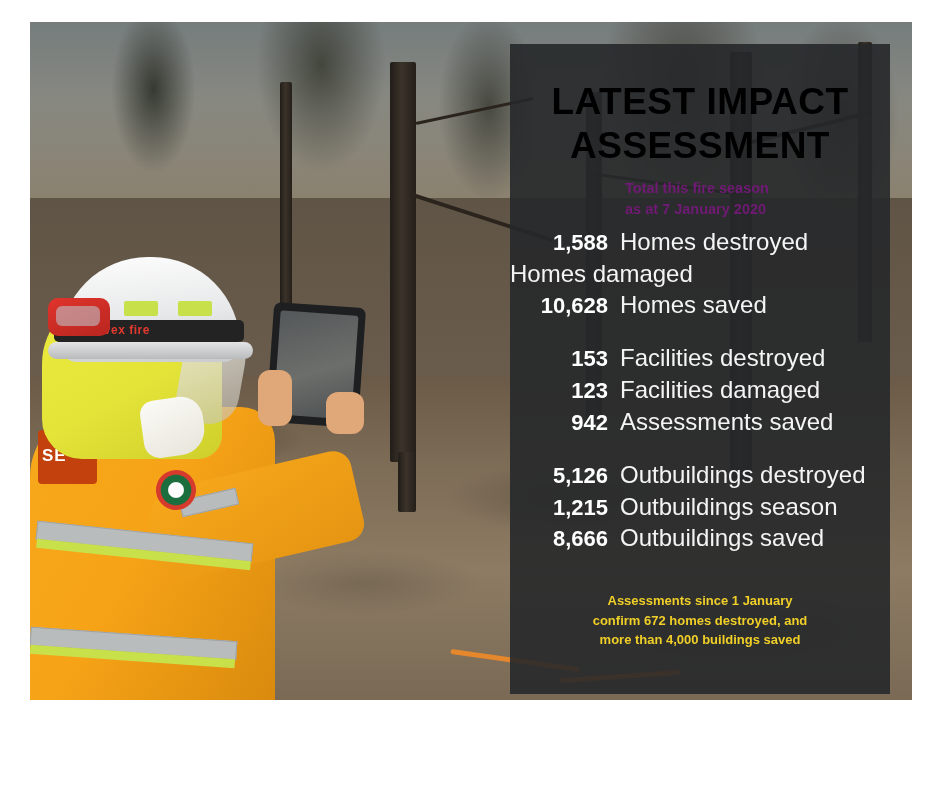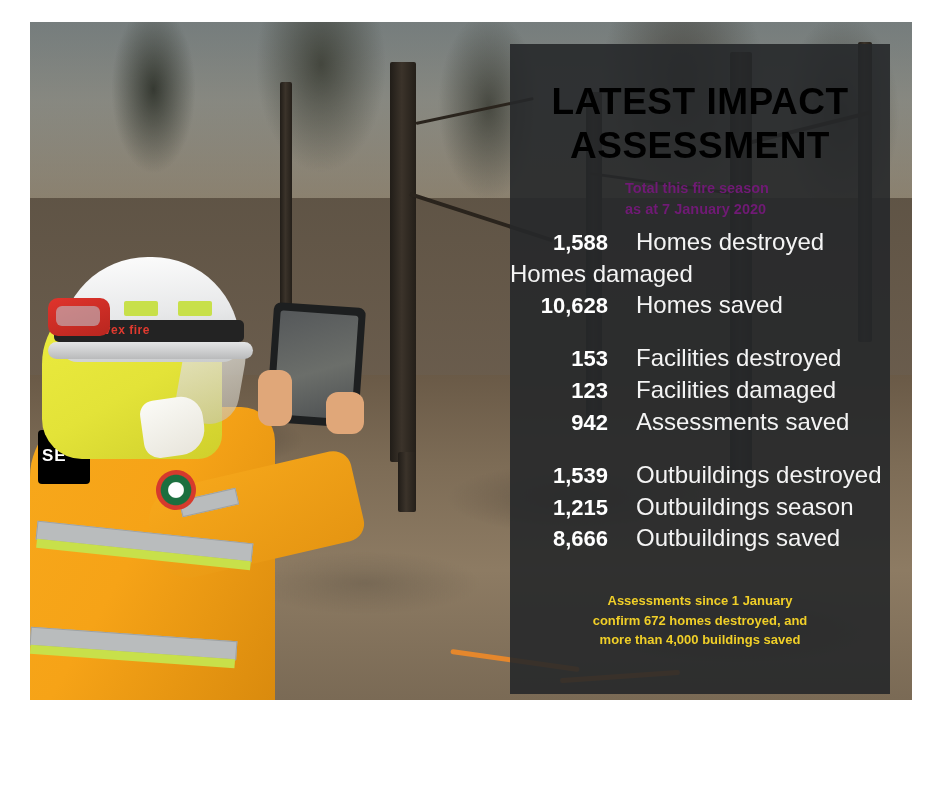--- a/index.html
+++ b/index.html
@@ -159,21 +159,21 @@
     border-radius: 3px;
   }
   #ff .patch {
     position: absolute; left: 126px; top: 268px; width: 40px; height: 40px;
     border-radius: 50%;
     background: radial-gradient(circle, #fdfdfd 0%, #fdfdfd 26%, #1b6f3f 30%, #1b6f3f 52%, #d63a2d 56%, #d63a2d 72%, #1b6f3f 76%, #1b6f3f 100%);
     transform: rotate(-12deg);
   }
   #ff .patch-red {
     position: absolute; left: 8px; top: 228px; width: 52px; height: 54px;
-    background: #000000; border-radius: 4px;
+    background: #c2410c; border-radius: 4px; padding-left: 7px;
   }
   #ff .patch-red span {
     position: absolute; left: 4px; top: 16px; color: #fff;
     font-size: 17px; font-weight: 700; letter-spacing: 1px;
   }
 
   
   #panel {
     position: absolute;
     left: 510px; top: 44px;
@@ -201,21 +201,20 @@
     font-weight: 700;
     line-height: 1.45;
   }
 
   .stats { position: absolute; left: 0; top: 182px; width: 100%; }
   .stat-group { margin-bottom: 22px; }
   .stat-row {
     display: flex;
     align-items: baseline;
     line-height: 1.30;
-    gap: 16px;
   }
   .stat-num {
     width: 98px;
     text-align: right;
     font-size: 22px;
     font-weight: 700;
     color: #ffffff;
     padding-right: 12px;
     white-space: nowrap;
   }
@@ -343,21 +342,21 @@
             <div class="stat-label">Facilities damaged</div>
           </div>
           <div class="stat-row">
             <div class="stat-num">942</div>
             <div class="stat-label">Assessments saved</div>
           </div>
         </div>
 
         <div class="stat-group">
           <div class="stat-row">
-            <div class="stat-num">1,539</div>
+            <div class="stat-num">5,126</div>
             <div class="stat-label">Outbuildings destroyed</div>
           </div>
           <div class="stat-row">
             <div class="stat-num">1,215</div>
             <div class="stat-label">Outbuildings season</div>
           </div>
           <div class="stat-row">
             <div class="stat-num">8,666</div>
             <div class="stat-label">Outbuildings saved</div>
           </div>

